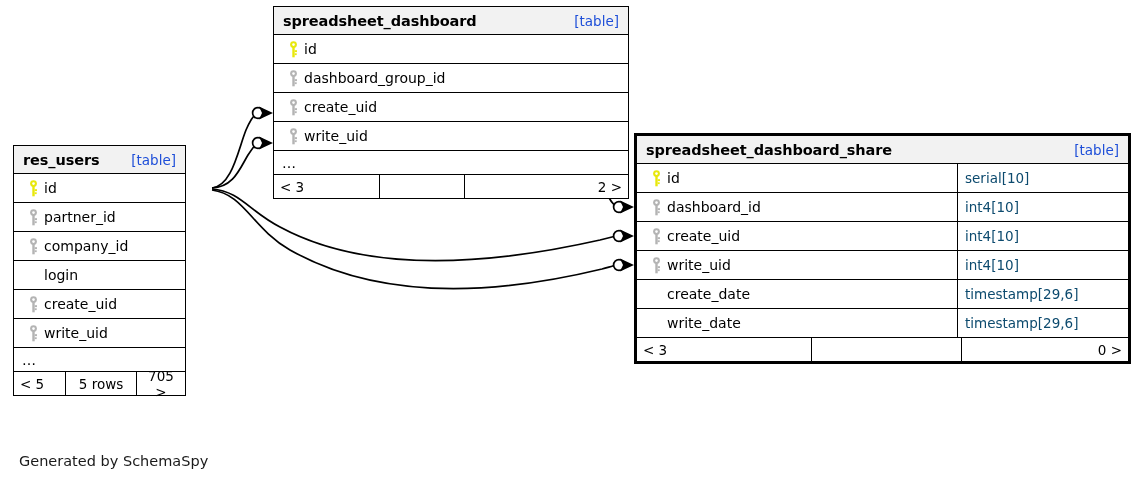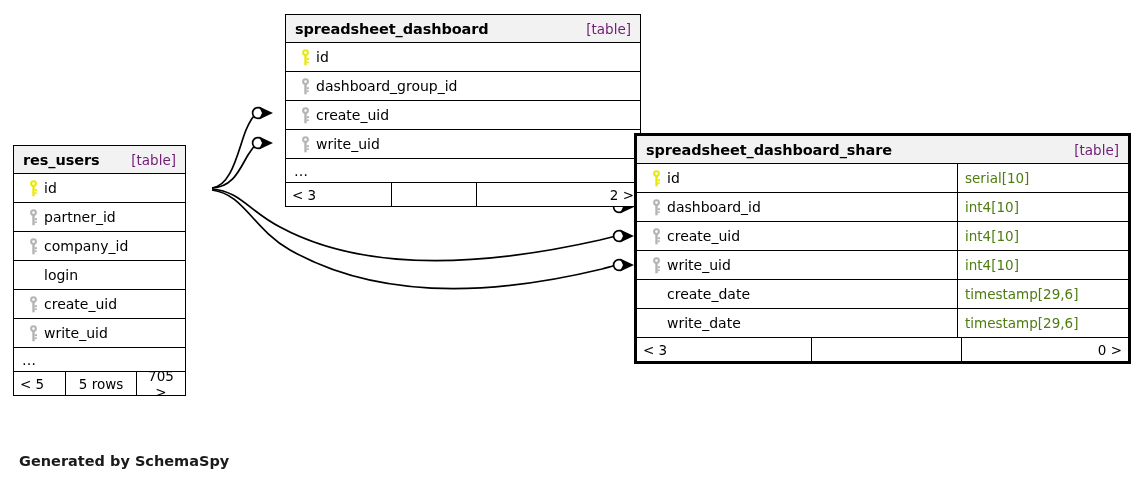--- a/index.html
+++ b/index.html
@@ -52,21 +52,21 @@
     box-sizing: border-box;
   }
   .tbl-name {
     font-weight: bold;
     font-size: 14.5px;
     color: #000000;
     letter-spacing: -0.1px;
   }
   .tbl-tag {
     font-size: 13.5px;
-    color: #701a75;
+    color: #1d4ed8;
   }
 
   .row {
     display: flex;
     align-items: center;
     height: 29px;
     box-sizing: border-box;
     border-bottom: 1.6px solid #000000;
     background: #ffffff;
   }
@@ -84,21 +84,21 @@
   .has-type .col-name {
     border-right: 1.6px solid #000000;
   }
   .col-type {
     display: flex;
     align-items: center;
     height: 100%;
     padding-left: 7px;
     box-sizing: border-box;
     font-size: 13.5px;
-    color: #4d7c0f;
+    color: #0c4a6e;
     white-space: nowrap;
   }
   .colname-text {
     font-size: 14px;
     color: #000000;
     white-space: nowrap;
   }
 
   
   .keyslot {
@@ -148,21 +148,21 @@
 
   
   #tbl-res-users {
     left: 13px; top: 145px; width: 173px; text-align: center;
   }
   #tbl-res-users .foot-cell:nth-child(1) { width: 58px; }
   #tbl-res-users .foot-cell:nth-child(2) { width: 79px; }
   #tbl-res-users .foot-cell:nth-child(3) { flex: 1 1 auto; }
 
   #tbl-spreadsheet-dashboard {
-    left: 273px; top: 14px; width: 356px; margin-left: 12px;
+    left: 273px; top: 6px; width: 356px;
   }
   #tbl-spreadsheet-dashboard .foot-cell:nth-child(1) { width: 106px; }
   #tbl-spreadsheet-dashboard .foot-cell:nth-child(2) { width: 85px; }
   #tbl-spreadsheet-dashboard .foot-cell:nth-child(3) { flex: 1 1 auto; }
 
   #tbl-spreadsheet-dashboard-share {
     left: 634px; top: 133px; width: 497px;
   }
   #tbl-spreadsheet-dashboard-share .col-name { flex: 0 0 321px; }
   #tbl-spreadsheet-dashboard-share .col-type { flex: 1 1 auto; }
@@ -171,21 +171,20 @@
   #tbl-spreadsheet-dashboard-share .foot-cell:nth-child(3) { flex: 1 1 auto; }
 
   
   #credit {
     position: absolute;
     left: 19px;
     top: 453px;
     font-size: 14.5px;
     color: #1a1a1a;
     z-index: 2;
-    font-weight: bold;
   }
 </style>
 </head>
 <body>
 
 <div id="canvas">
 
   <svg id="edges" viewBox="0 0 1147 483" xmlns="http://www.w3.org/2000/svg">
     <g fill="none" stroke="#000000" stroke-width="1.7">
 

